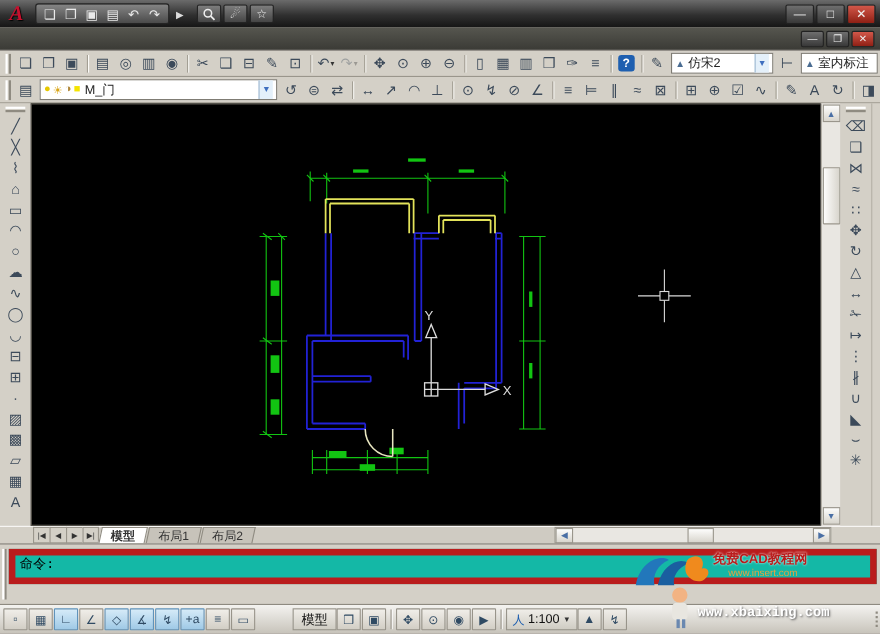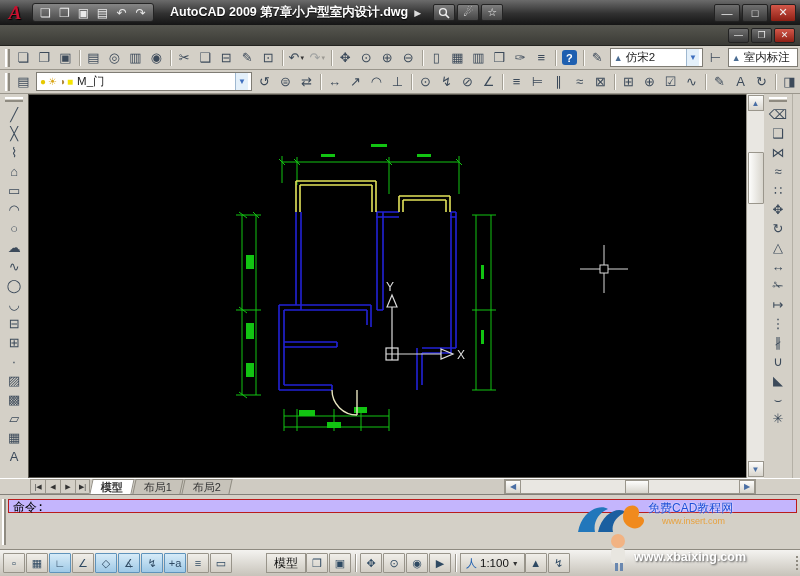--- a/index.html
+++ b/index.html
@@ -62,41 +62,41 @@
 .hbtn{width:16px;height:14px;background:linear-gradient(#fdfdfc,#d8d5cd);border:1px solid #9a968c;color:#4a6fa5;font-size:8px;display:flex;align-items:center;justify-content:center}
 .hthumb{width:24px;height:14px;background:linear-gradient(#fdfdfc,#d8d5cd);border:1px solid #9a968c;margin-left:104px}
 #tabcorner{width:44px;background:#d4d0c7}
 
 
 #cmdarea{flex:0 0 55px;height:55px;background:#d4d0c7;border-top:1px solid #83807a;display:flex;flex-direction:column;padding:2px 3px 1px 8px;position:relative}
 #cmdgrip{position:absolute;left:2px;top:4px;bottom:4px;width:4px;border-left:2px solid #fff;border-right:2px solid #8f8b81}
 #cmdhist{height:34px;background:#fff;border:1px solid #7f7c74;font-family:"DejaVu Sans Mono",monospace;font-size:12px;padding:0 4px;white-space:pre;line-height:16px;color:#000;overflow:hidden;position:relative}
 #cmdvscroll{position:absolute;right:1px;top:1px;bottom:1px;width:14px;background:#e9e7e2;border-left:1px solid #b5b2aa;display:flex;flex-direction:column;justify-content:space-between;align-items:center}
 #cmdvscroll .scrollbtn{width:12px;height:12px;font-size:6px;margin:0}
-#cmdprompt{height:14px;margin-top:2px;background:#c4b5fd;border:1px solid #b91c1c;font-family:"DejaVu Sans Mono",monospace;font-size:12px;padding:0 4px;white-space:pre;color:#000;line-height:14px}
+#cmdprompt{height:32px;margin-top:2px;background:#14b8a6;border:6px solid #b91c1c;font-family:"DejaVu Sans Mono",monospace;font-size:12px;padding:0 4px;white-space:pre;color:#000;line-height:14px}
 
 
 #statusbar{flex:0 0 27px;height:27px;background:linear-gradient(#f4f3f0,#c7c3ba);border-top:1px solid #8e8a80;display:flex;align-items:center;padding:0 3px;position:relative}
 #coords{font-family:"DejaVu Sans Mono",monospace;font-size:11.5px;color:#2e2e2e;padding:0 14px 0 8px;letter-spacing:.3px}
 .sgroup{display:flex;gap:1px;align-items:center}
 .stoggle{width:22px;height:20px;border:1px solid #98948a;background:linear-gradient(#f0eee9,#d2cec5);display:inline-flex;align-items:center;justify-content:center;font-size:11px;color:#2f4a63;border-radius:1px}
 .stoggle.active{background:linear-gradient(#d6ebf8,#9fc9e6);border-color:#5f93bb}
 #model-btn{height:20px;border:1px solid #98948a;background:linear-gradient(#f0eee9,#cfccc3);padding:0 7px;display:flex;align-items:center;font-size:12px;margin-left:34px;color:#111}
 .ssep{width:1px;height:18px;background:#9a968c;margin:0 4px;box-shadow:1px 0 0 #fff}
 #scale-ctl{height:20px;border:1px solid #98948a;background:linear-gradient(#f0eee9,#cfccc3);display:flex;align-items:center;padding:0 5px;font-size:11.5px;gap:3px;color:#111}
 #scale-ctl .person{color:#1e5fb0;font-size:11px}
 #scale-ctl .dcaret{font-size:7px;color:#333}
 #sgrip{position:absolute;right:2px;top:6px;bottom:6px;width:6px;border-right:2px dotted #8f8b81}
 
 
 #watermark{position:absolute;right:0;bottom:0;width:230px;height:84px;pointer-events:none;z-index:60}
-#wm-sitetitle{position:absolute;left:78px;top:8px;color:#1d4ed8;font-weight:normal;font-size:12px;text-shadow:0 0 2px #fff}
+#wm-sitetitle{position:absolute;left:78px;top:8px;color:#b91c1c;font-weight:bold;font-size:12px;text-shadow:0 0 2px #fff}
 #wm-siteurl{position:absolute;left:92px;top:24px;color:#e8a23f;font-size:9px}
 #wm-brand{position:absolute;left:112px;top:18px;font-size:30px;font-weight:bold;color:#3aa520;text-shadow:1px 1px 0 #ff9d2e,-1px -1px 0 #eaffdf;letter-spacing:2px;font-family:"Liberation Serif",serif}
-#wm-brandurl{position:absolute;left:64px;top:58px;color:#fff;font-size:12.5px;font-weight:bold;font-family:Liberation Sans, sans-serif;text-shadow:1px 1px 2px #555}
+#wm-brandurl{position:absolute;left:64px;top:58px;color:#fff;font-size:12.5px;font-weight:bold;font-family:Liberation Mono, monospace;text-shadow:1px 1px 2px #555}
 
 svg text{font-family:"Liberation Sans",sans-serif}
 </style>
 </head>
 <body>
 
 <div id="app">
 
   <div id="titlebar">
     <div id="applogo">A</div>
@@ -113,21 +113,20 @@
         <div class="tbtn" title="qat-print">
           <span>▤</span>
         </div>
         <div class="tbtn" title="qat-undo">
           <span>↶</span>
         </div>
         <div class="tbtn" title="qat-redo">
           <span>↷</span>
         </div>
       </div>
-    <div id="title-text">AutoCAD 2009 第7章小户型室内设计.dwg</div>
     <div id="title-arrow">▶</div>
     <div id="searchwrap">
       <div class="sbtn">
         <svg width="12" height="12" viewBox="0 0 12 12">
             <circle cx="5" cy="5" r="3.4" fill="none" stroke="#eee" stroke-width="1.4"></circle>
             <line x1="7.6" y1="7.6" x2="11" y2="11" stroke="#eee" stroke-width="1.6"></line>
           </svg>
       </div>
       <div class="sbtn">
           <span>☄</span>

